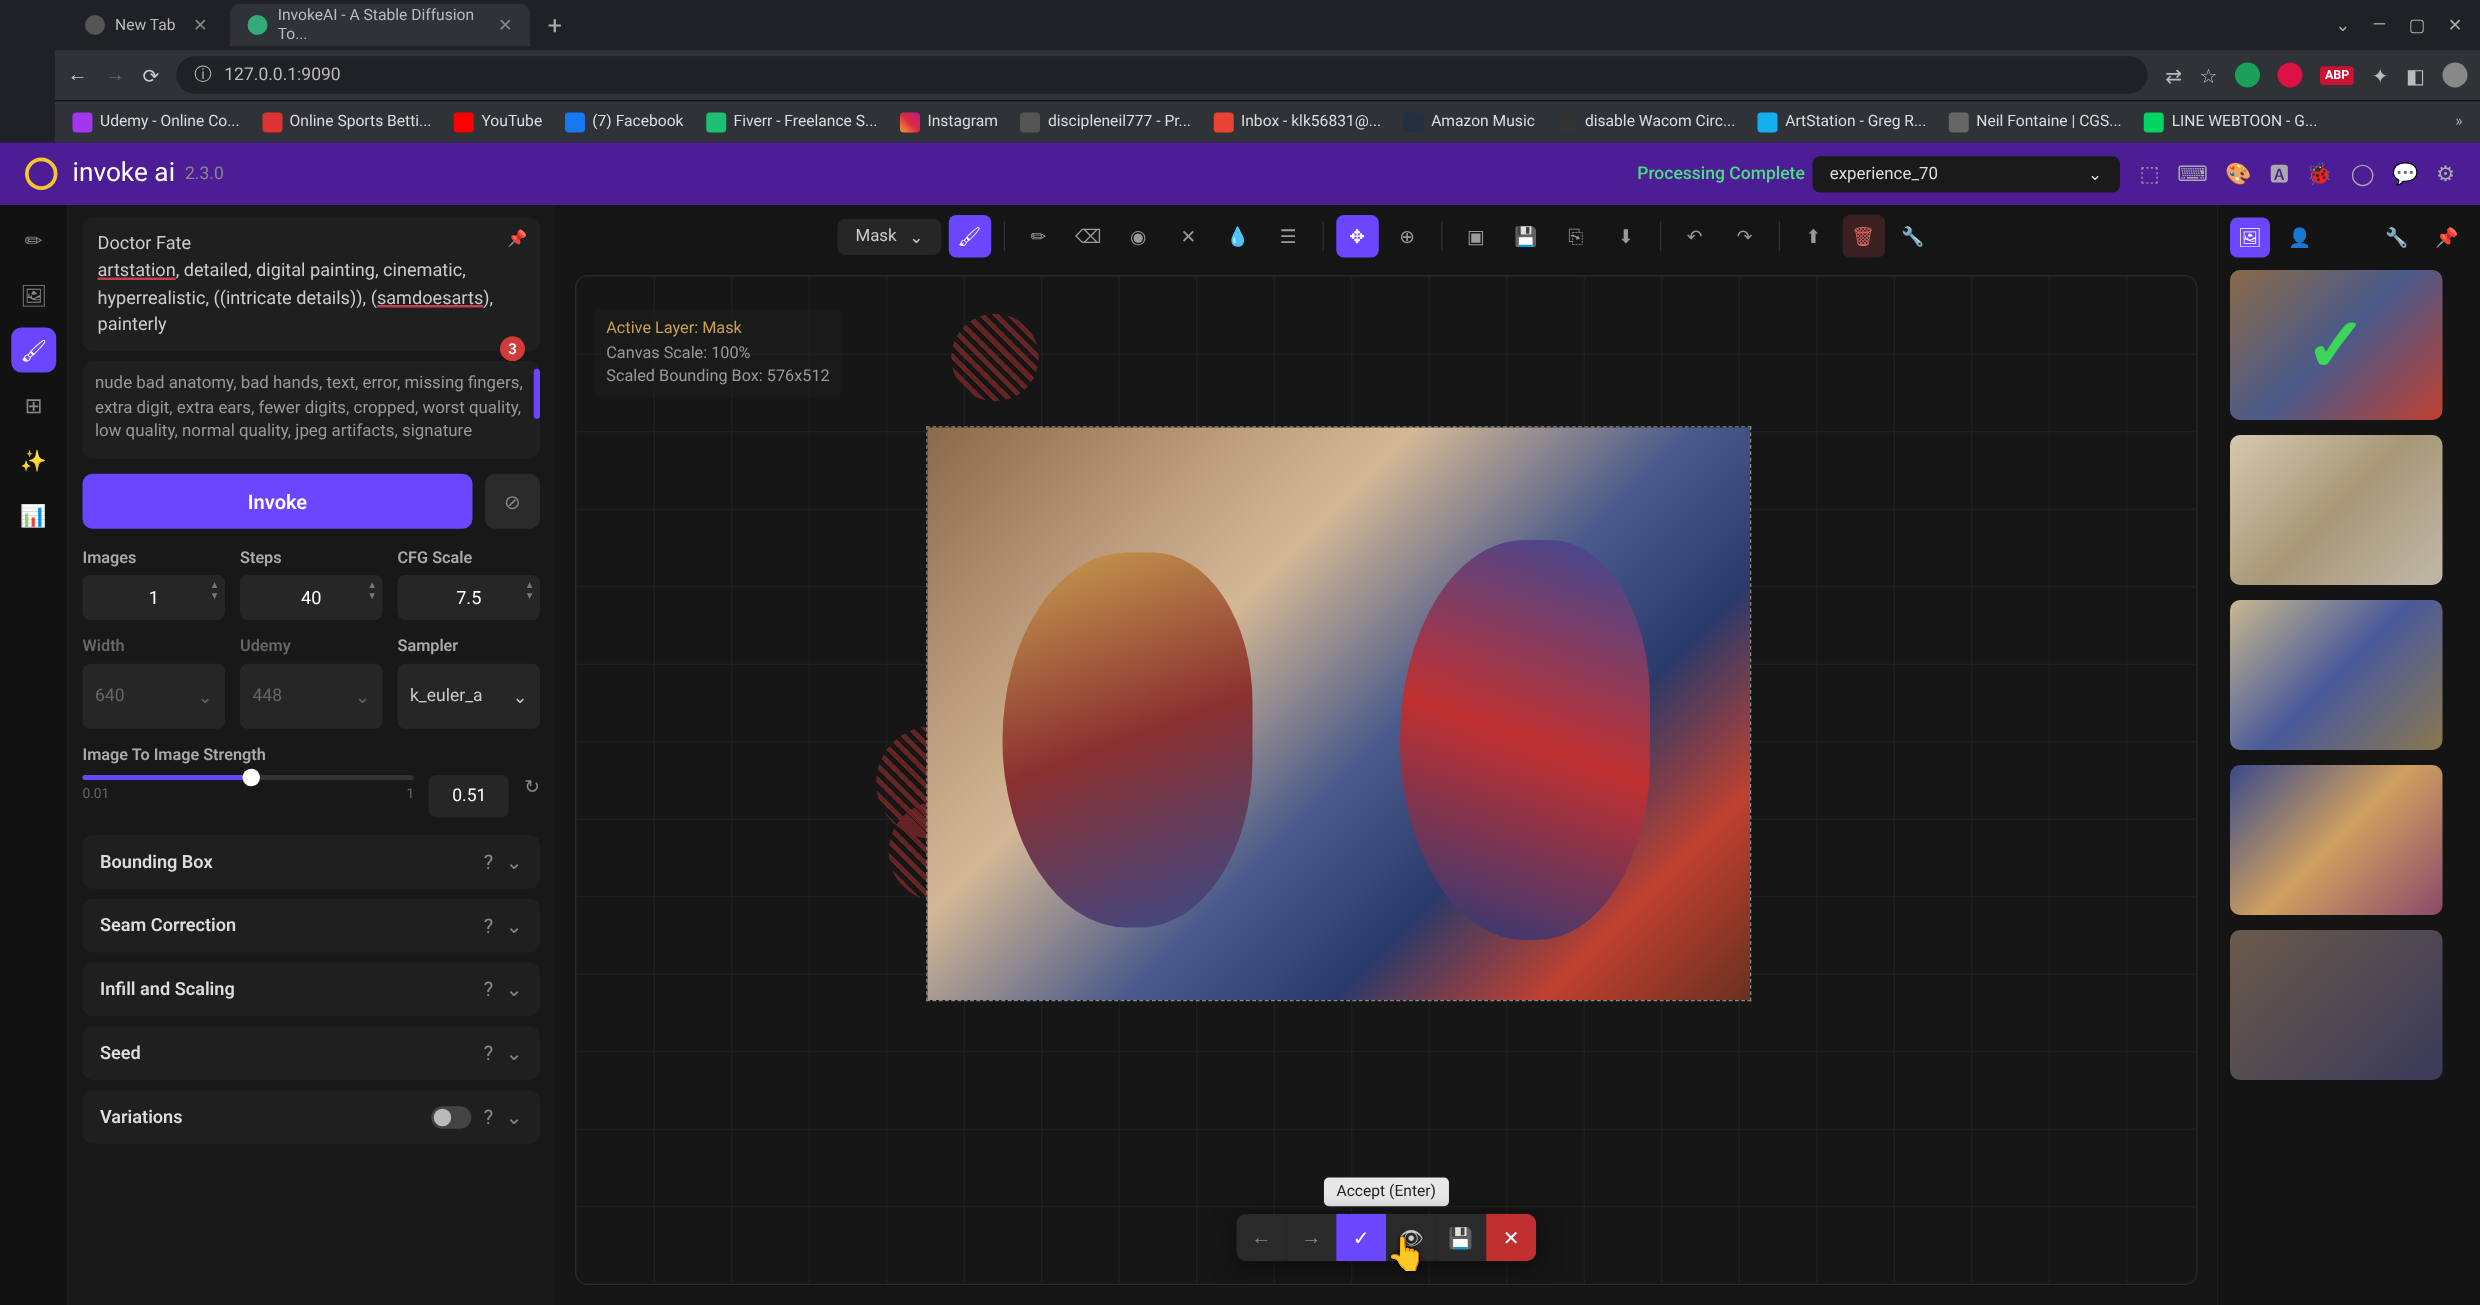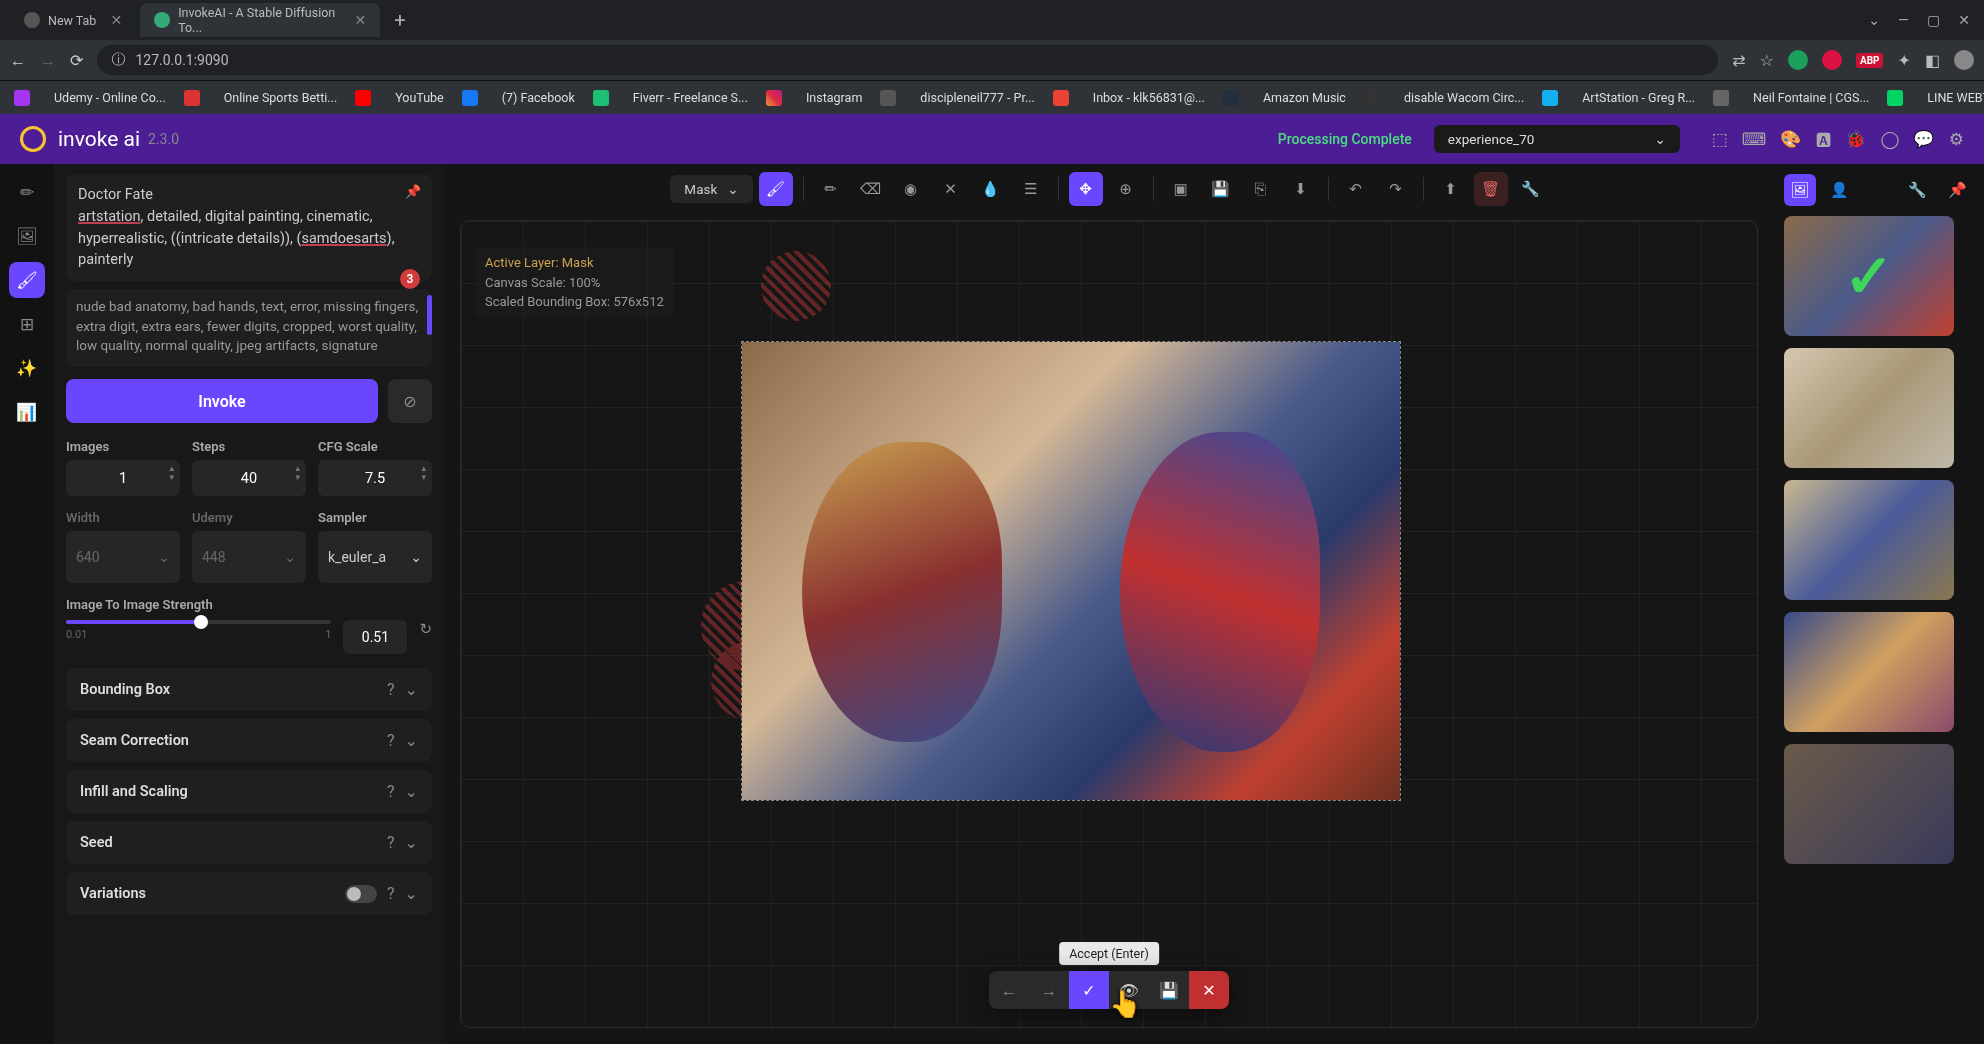--- a/index.html
+++ b/index.html
@@ -1,42 +1,42 @@
 <!DOCTYPE html>
 <html><head>
 <meta charset="utf-8">
 <style>
 * { margin: 0; padding: 0; box-sizing: border-box; font-family: -apple-system, BlinkMacSystemFont, "Segoe UI", Roboto, sans-serif; }
 body { background: #0d1117; color: #c9d1d9; width: 1984px; height: 1044px; overflow: hidden; }
 
 
-.browser-chrome { background: #202124; }
+.browser-chrome { background: #202124; padding-left: 44px; }
 .tab-strip { display: flex; align-items: center; height: 40px; padding-left: 10px; }
 .browser-tab { display: flex; align-items: center; gap: 8px; padding: 0 14px; height: 34px; background: #2f3237; border-radius: 8px 8px 0 0; margin-right: 4px; font-size: 12.5px; color: #bbb; max-width: 240px; }
 .browser-tab.inactive { background: transparent; }
 .tab-favicon { width: 16px; height: 16px; border-radius: 50%; background: #666; flex-shrink: 0; }
 .tab-close { color: #888; font-size: 14px; margin-left: 6px; }
 .new-tab-btn { color: #aaa; font-size: 20px; padding: 0 10px; }
 .window-controls { margin-left: auto; display: flex; gap: 18px; padding-right: 14px; color: #aaa; font-size: 14px; }
 .addr-bar { display: flex; align-items: center; height: 40px; padding: 0 10px; gap: 14px; background: #2f3237; }
 .nav-btn { color: #ccc; font-size: 16px; }
 .url-field { flex: 1; background: #202124; border-radius: 20px; height: 30px; display: flex; align-items: center; padding: 0 14px; color: #bbb; font-size: 14px; gap: 10px; }
 .addr-icons { display: flex; gap: 14px; color: #bbb; align-items: center; }
 .addr-icons .dot { width: 20px; height: 20px; border-radius: 50%; }
 .bookmarks { display: flex; align-items: center; gap: 18px; height: 34px; padding: 0 14px; background: #2f3237; font-size: 12.5px; color: #ddd; border-top: 1px solid #111; }
-.bookmark { display: flex; align-items: center; gap: 24px; white-space: nowrap; }
+.bookmark { display: flex; align-items: center; gap: 6px; white-space: nowrap; }
 .bm-icon { width: 16px; height: 16px; border-radius: 3px; flex-shrink: 0; }
 
 
 .app { display: flex; flex-direction: column; height: calc(1044px - 114px); background: #4c1d95; }
 .app-header { display: flex; align-items: center; height: 50px; padding: 0 20px; }
 .logo { width: 26px; height: 26px; border: 3px solid #f7c52d; border-radius: 50%; margin-right: 12px; }
 .app-title { font-size: 21px; font-weight: 400; color: #fff; }
 .app-version { font-size: 14px; color: #888; margin-left: 8px; }
-.header-status { margin-left: auto; display: flex; align-items: center; gap: 22px; }
+.header-status { margin-left: auto; display: flex; align-items: center; gap: 6px; }
 .status-text { color: #4ade80; font-size: 14px; font-weight: 500; }
 .model-select { background: #1a1a1a; color: #ddd; padding: 6px 14px; border-radius: 6px; font-size: 13.5px; display: flex; align-items: center; gap: 120px; }
 .header-icons { display: flex; gap: 14px; color: #aaa; font-size: 17px; margin-left: 10px; }
 .header-icons span { cursor: pointer; }
 
 .app-body { display: flex; flex: 1; overflow: hidden; }
 
 
 .left-rail { width: 54px; background: #121212; display: flex; flex-direction: column; align-items: center; padding-top: 10px; gap: 8px; }
 .rail-btn { width: 36px; height: 36px; border-radius: 8px; display: flex; align-items: center; justify-content: center; color: #888; font-size: 17px; }

